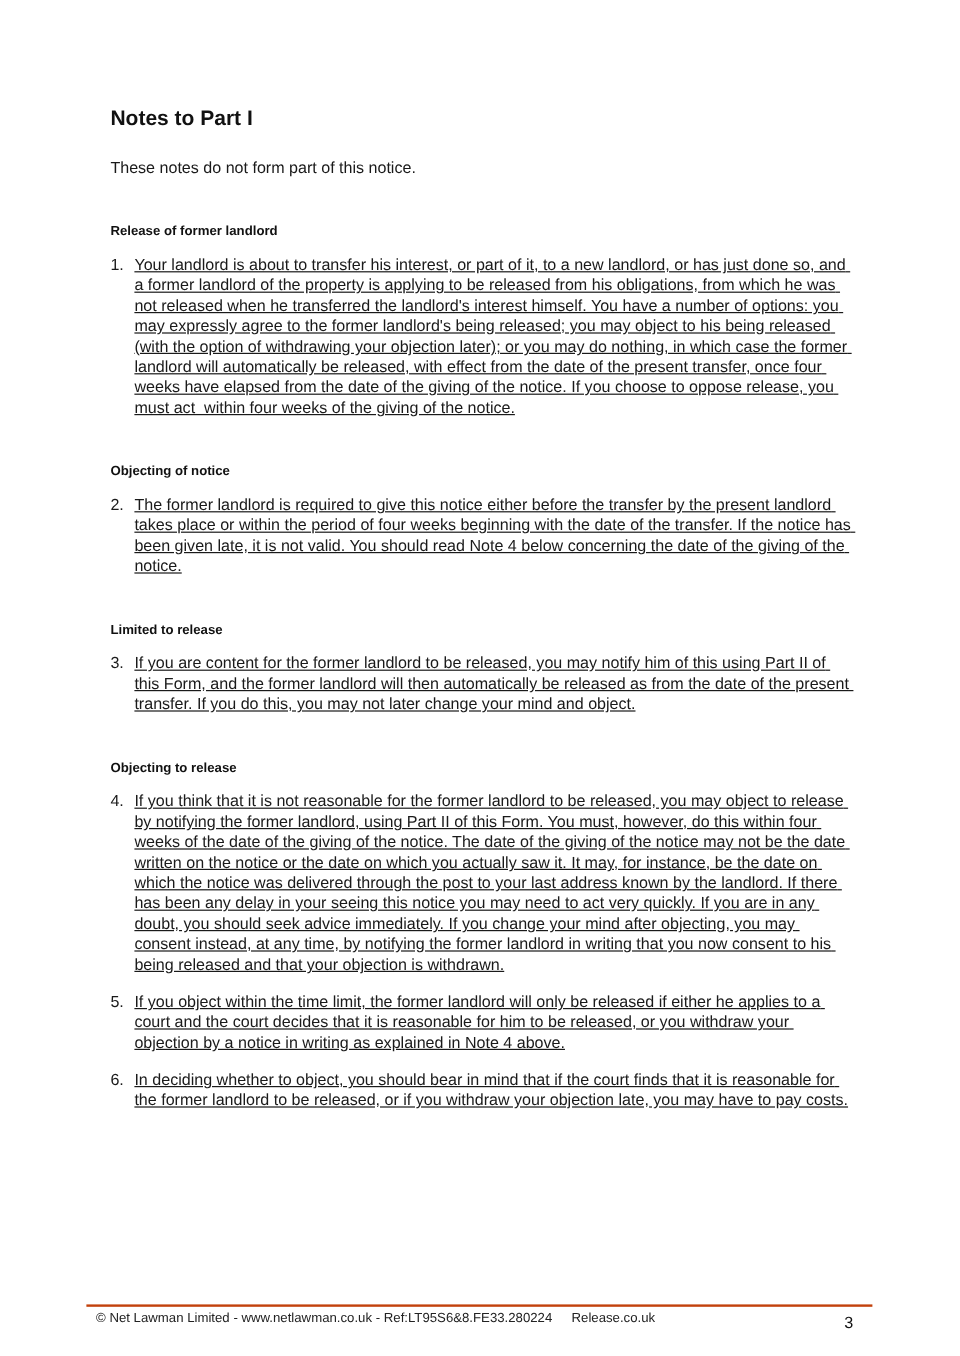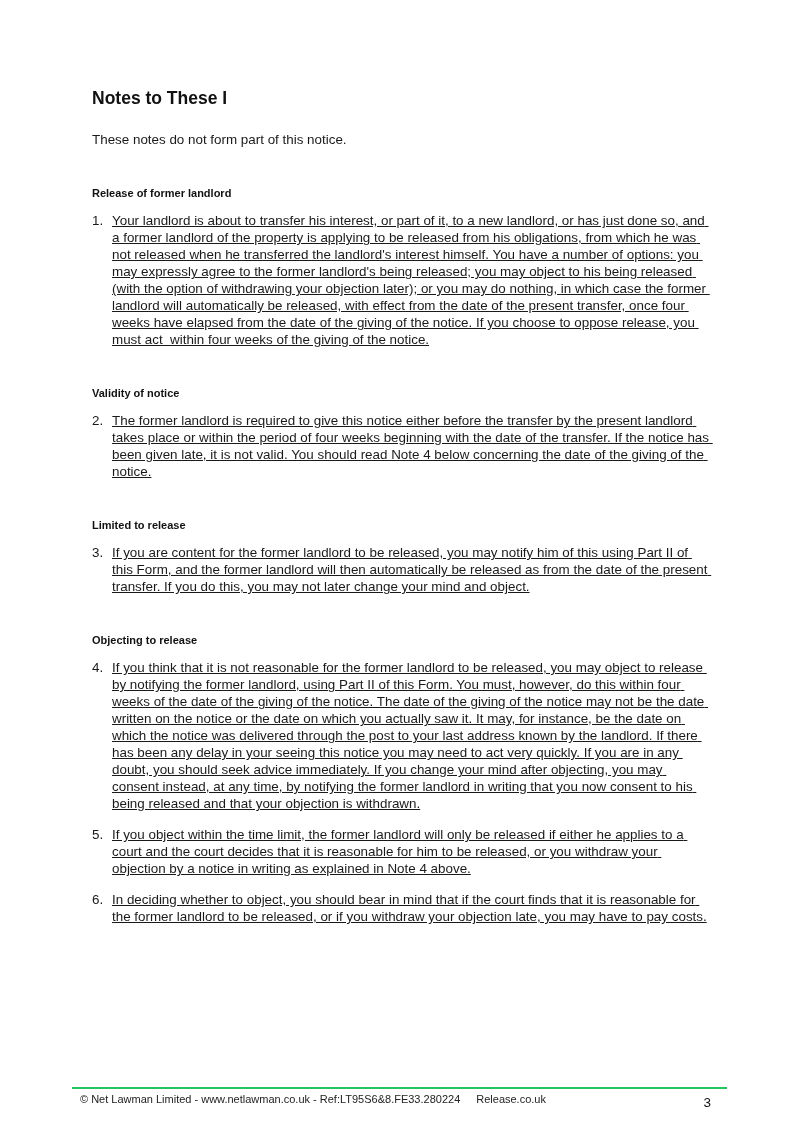--- a/index.html
+++ b/index.html
@@ -52,21 +52,21 @@
     width: 600px;
     flex: 0 0 600px;
     white-space: pre-wrap;
     text-decoration: underline;
   }
   .footer {
     position: absolute;
     left: 72px;
     top: 1087px;
     width: 655px;
-    border-top: 2px solid #22c55e;
+    border-top: 2px solid #c2410c;
   }
   .footer-row {
     display: flex;
     padding: 4px 0 0 8px;
     font-size: 11px;
     line-height: 13px;
     color: #222222;
   }
   .footer-brand {
     margin-left: 16px;
@@ -79,34 +79,34 @@
     line-height: 15px;
     color: #111111;
   }
 </style>
 </head>
 <body>
 
 <div class="page">
   <div class="content">
 
-    <h1 class="doc-title">Notes to These I</h1>
+    <h1 class="doc-title">Notes to Part I</h1>
 
     <p class="intro">These notes do not form part of this notice.</p>
 
     <div class="section">
       <h2 class="section-heading">Release of former landlord</h2>
       <div class="note-item">
         <span class="note-num">1.</span>
         <div class="note-text">Your landlord is about to transfer his interest, or part of it, to a new landlord, or has just done so, and a former landlord of the property is applying to be released from his obligations, from which he was not released when he transferred the landlord's interest himself. You have a number of options: you may expressly agree to the former landlord's being released; you may object to his being released (with the option of withdrawing your objection later); or you may do nothing, in which case the former landlord will automatically be released, with effect from the date of the present transfer, once four weeks have elapsed from the date of the giving of the notice. If you choose to oppose release, you must act  within four weeks of the giving of the notice.</div>
       </div>
     </div>
 
     <div class="section">
-      <h2 class="section-heading">Validity of notice</h2>
+      <h2 class="section-heading">Objecting of notice</h2>
       <div class="note-item">
         <span class="note-num">2.</span>
         <div class="note-text">The former landlord is required to give this notice either before the transfer by the present landlord takes place or within the period of four weeks beginning with the date of the transfer. If the notice has been given late, it is not valid. You should read Note 4 below concerning the date of the giving of the notice.</div>
       </div>
     </div>
 
     <div class="section">
       <h2 class="section-heading">Limited to release</h2>
       <div class="note-item">
         <span class="note-num">3.</span>

